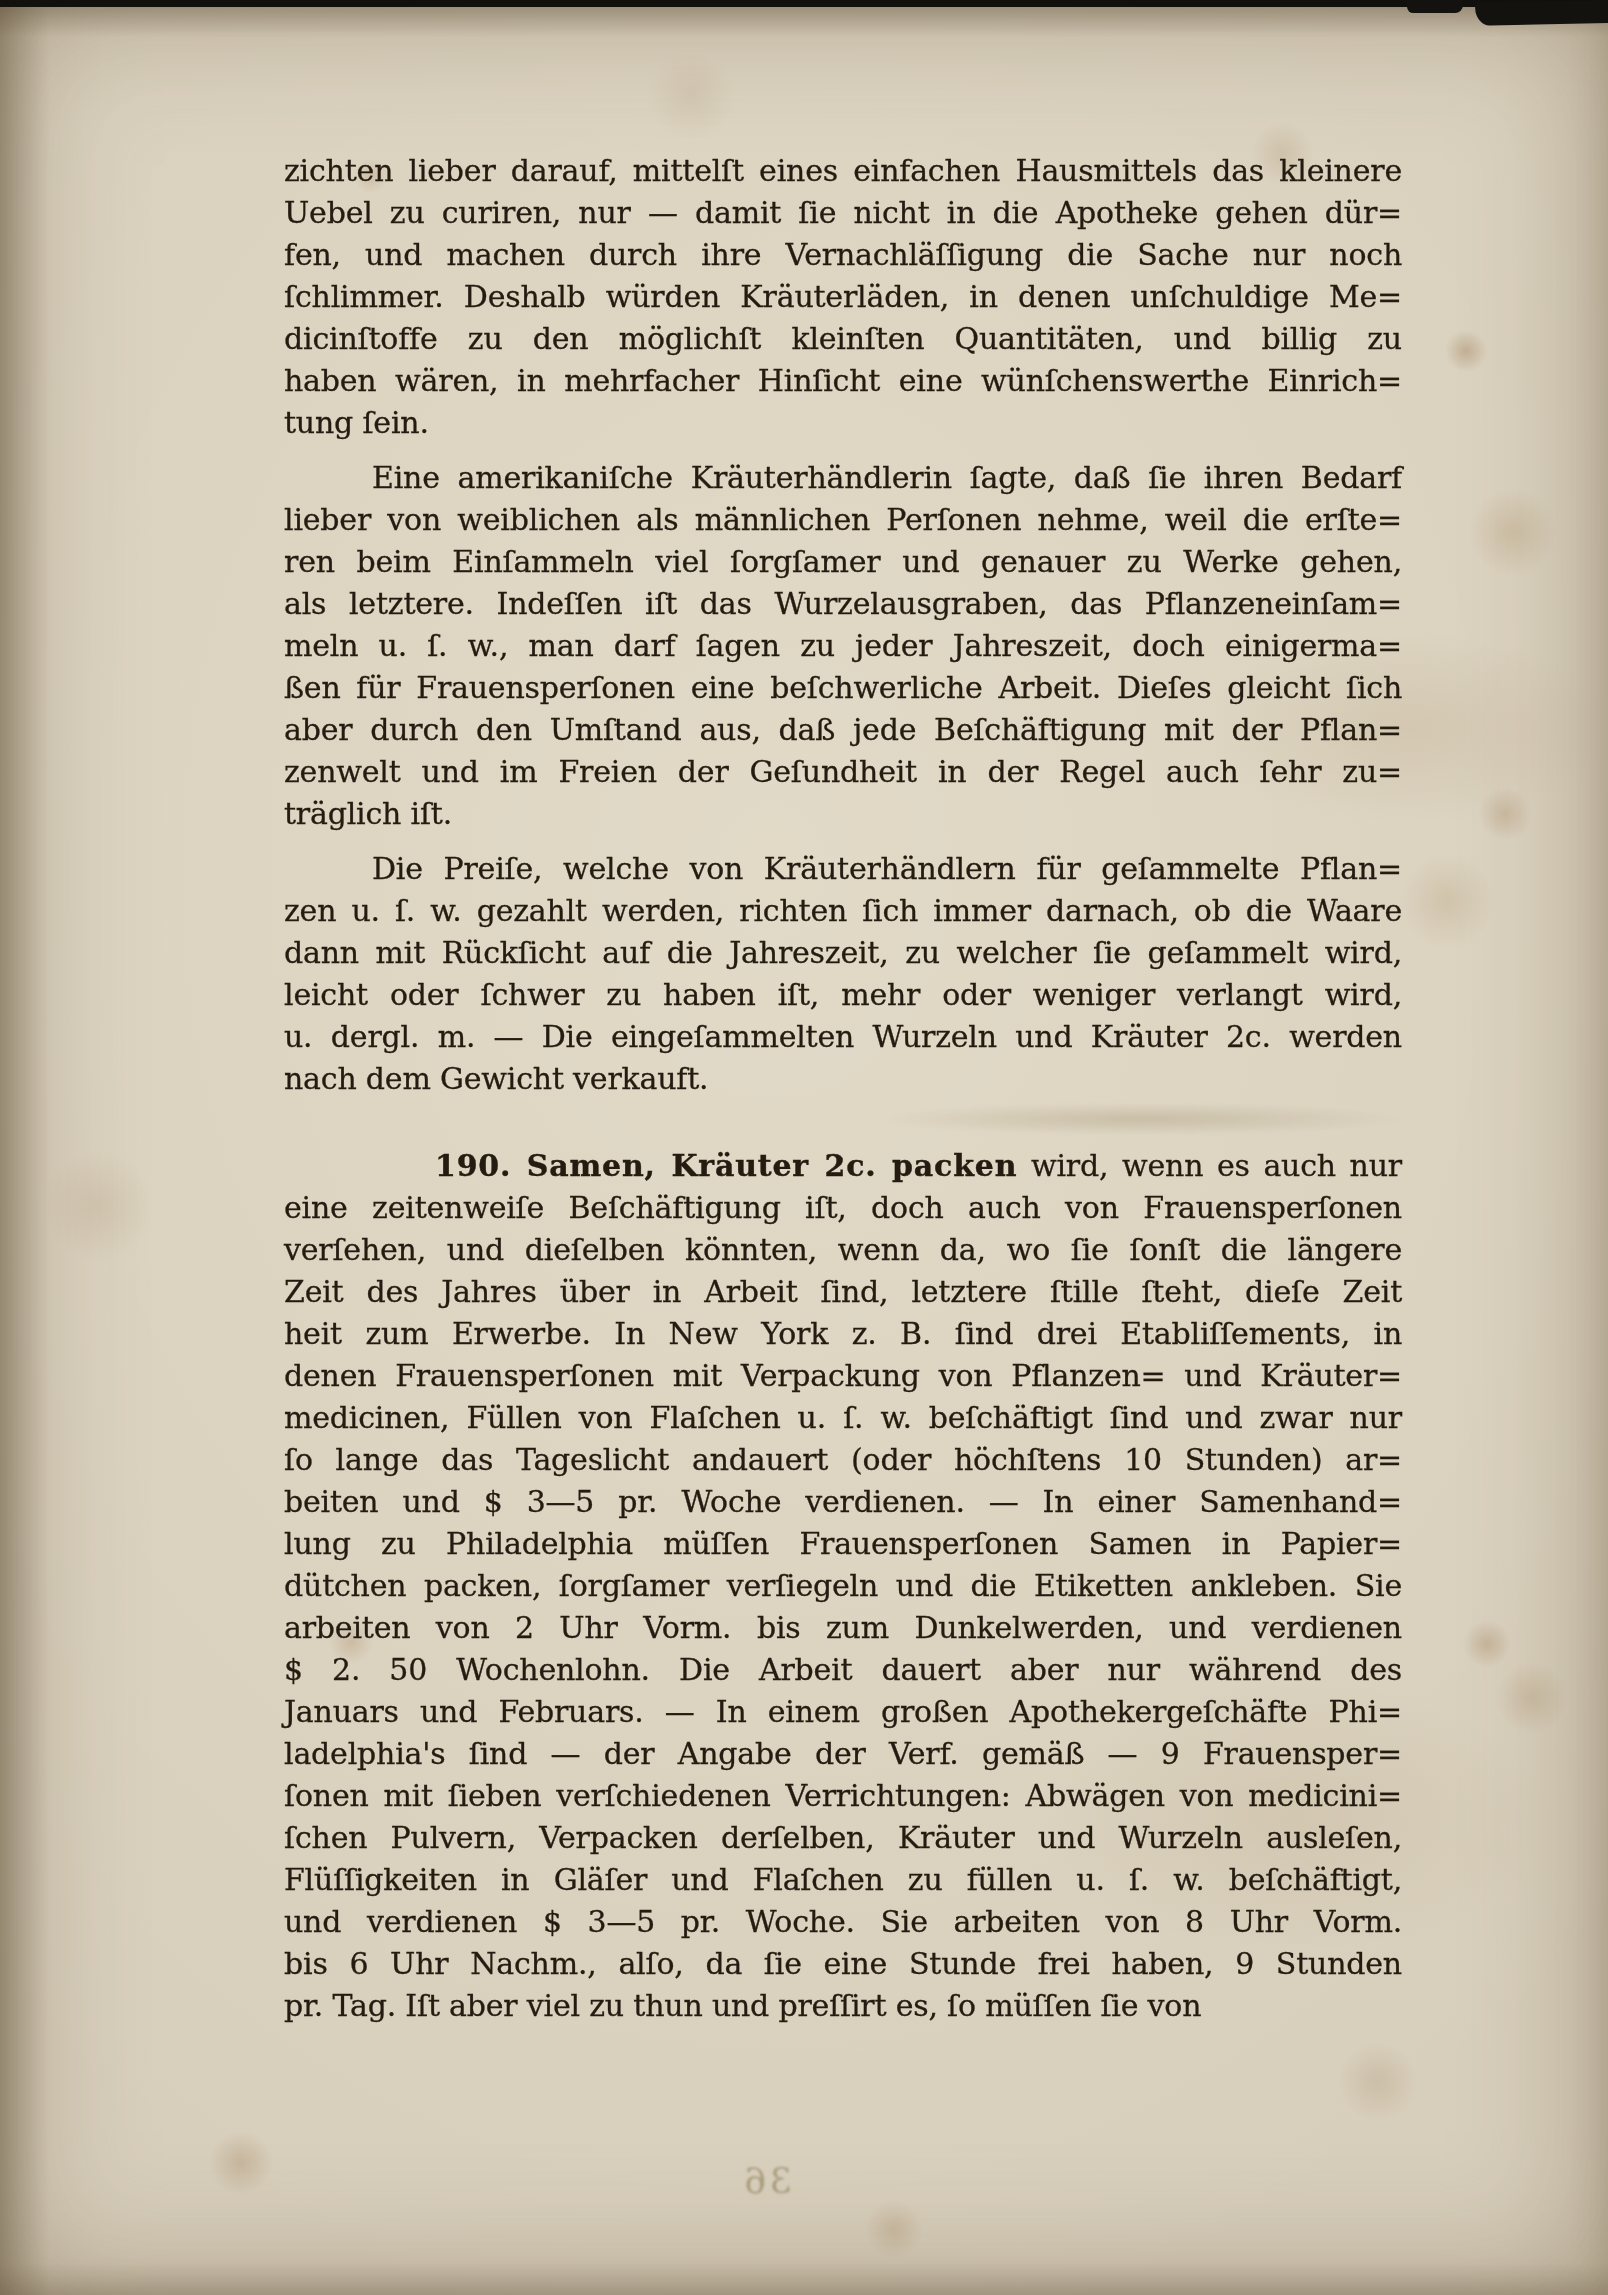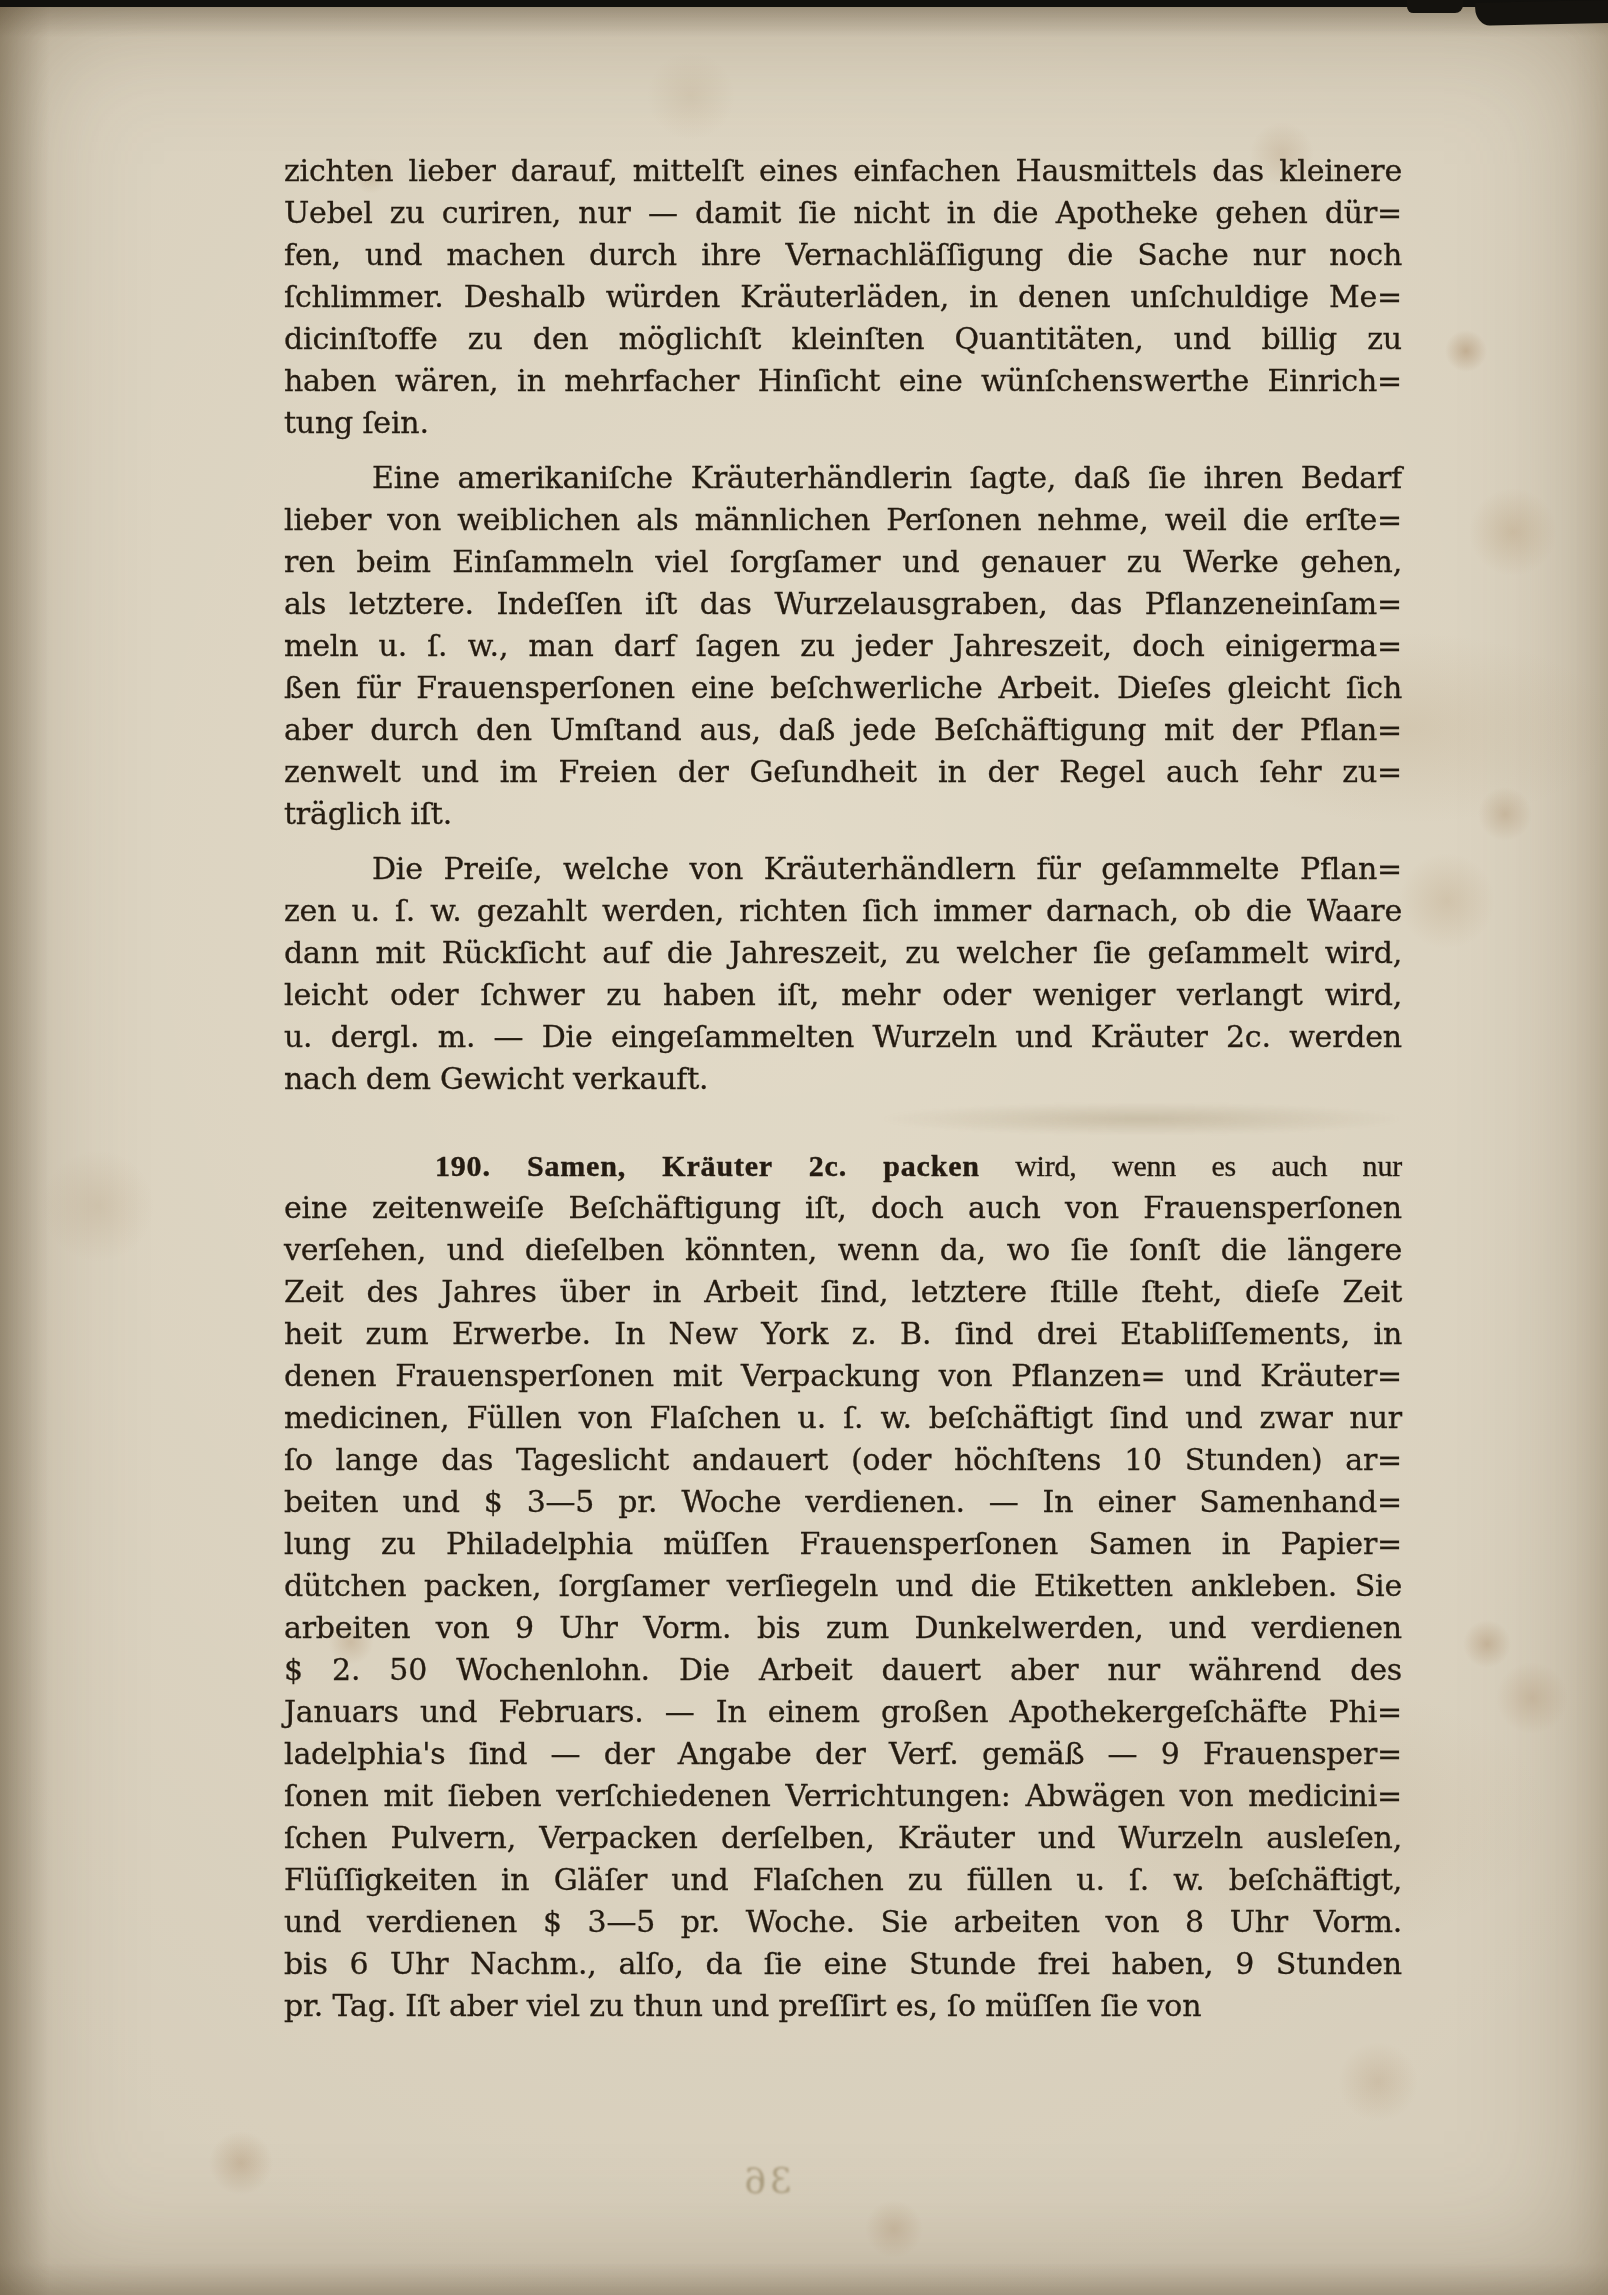--- a/index.html
+++ b/index.html
@@ -121,21 +121,21 @@
   }
   .paragraph { margin: 13px; }
   .paragraph.section { margin-top: 45px; }
   .line {
     text-align: justify;
     text-align-last: justify;
     white-space: normal;
   }
   .line.last { text-align-last: left; }
   .line.first { text-indent: 88px; }
-  .line.section-first { text-indent: 151px; font-family: Liberation Serif, serif; }
+  .line.section-first { text-indent: 151px; }
   .lead {
     font-weight: bold;
     letter-spacing: 0.8px;
     -webkit-text-stroke: 0.4px #241b11;
   }
   .signature-mark {
     position: absolute;
     left: 741px;
     top: 2161px;
     font-size: 35px;
@@ -191,21 +191,21 @@
           <div class="line">eine zeitenweiſe Beſchäftigung iſt, doch auch von Frauensperſonen</div>
           <div class="line">verſehen, und dieſelben könnten, wenn da, wo ſie ſonſt die längere</div>
           <div class="line">Zeit des Jahres über in Arbeit ſind, letztere ſtille ſteht, dieſe Zeit</div>
           <div class="line">heit zum Erwerbe. In New York z. B. ſind drei Etabliſſements, in</div>
           <div class="line">denen Frauensperſonen mit Verpackung von Pflanzen= und Kräuter=</div>
           <div class="line">medicinen, Füllen von Flaſchen u. ſ. w. beſchäftigt ſind und zwar nur</div>
           <div class="line">ſo lange das Tageslicht andauert (oder höchſtens 10 Stunden) ar=</div>
           <div class="line">beiten und $ 3—5 pr. Woche verdienen. — In einer Samenhand=</div>
           <div class="line">lung zu Philadelphia müſſen Frauensperſonen Samen in Papier=</div>
           <div class="line">dütchen packen, ſorgſamer verſiegeln und die Etiketten ankleben. Sie</div>
-          <div class="line">arbeiten von 9 Uhr Vorm. bis zum Dunkelwerden, und verdienen</div>
+          <div class="line">arbeiten von 2 Uhr Vorm. bis zum Dunkelwerden, und verdienen</div>
           <div class="line">$ 2. 50 Wochenlohn. Die Arbeit dauert aber nur während des</div>
           <div class="line">Januars und Februars. — In einem großen Apothekergeſchäfte Phi=</div>
           <div class="line">ladelphia's ſind — der Angabe der Verf. gemäß — 9 Frauensper=</div>
           <div class="line">ſonen mit ſieben verſchiedenen Verrichtungen: Abwägen von medicini=</div>
           <div class="line">ſchen Pulvern, Verpacken derſelben, Kräuter und Wurzeln ausleſen,</div>
           <div class="line">Flüſſigkeiten in Gläſer und Flaſchen zu füllen u. ſ. w. beſchäftigt,</div>
           <div class="line">und verdienen $ 3—5 pr. Woche. Sie arbeiten von 8 Uhr Vorm.</div>
           <div class="line">bis 6 Uhr Nachm., alſo, da ſie eine Stunde frei haben, 9 Stunden</div>
           <div class="line last">pr. Tag. Iſt aber viel zu thun und preſſirt es, ſo müſſen ſie von</div>
         </div>

